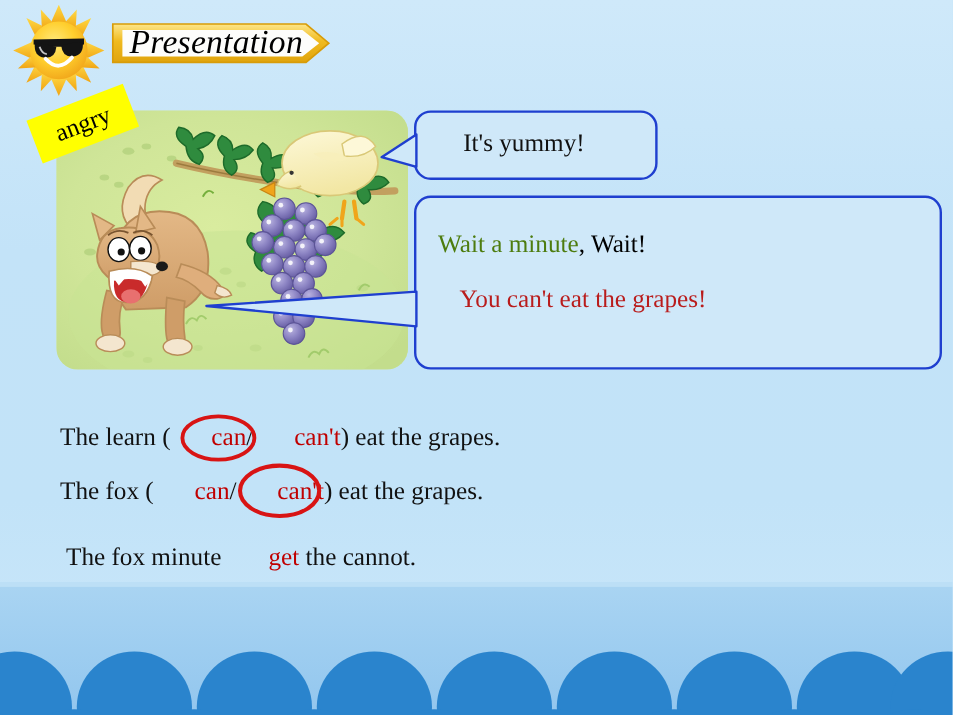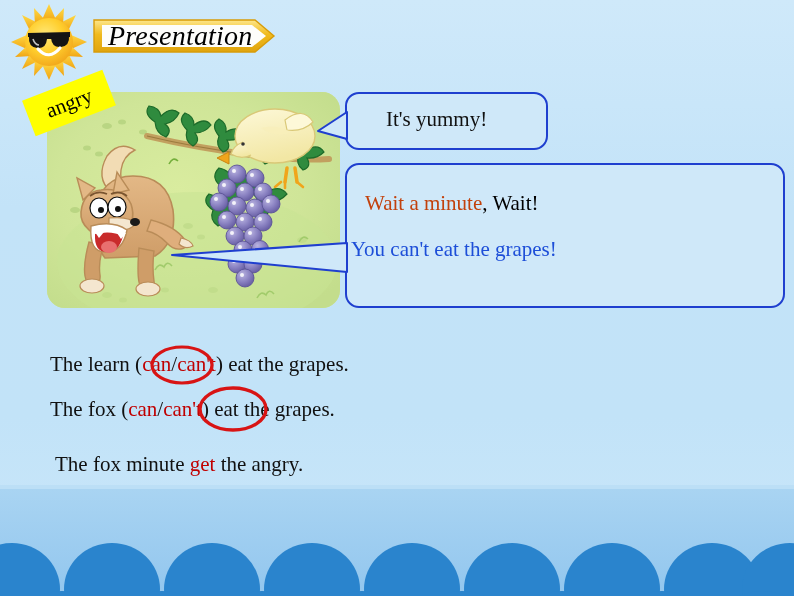--- a/index.html
+++ b/index.html
@@ -62,30 +62,30 @@
     position:absolute;
     border:2px solid #1f3fcf;
     border-radius:14px;
     background:#cfe8f9;
     box-sizing:border-box;
   }
   .bubble1{left:345px;top:92px;width:203px;height:58px;}
   .bubble1 .txt{position:absolute;left:14px;top:13px;font-size:21px;color:#111;white-space:nowrap;margin-left:25px;}
   .bubble2{left:345px;top:163px;width:440px;height:145px;}
   .bubble2 .line1{position:absolute;left:18px;top:26px;font-size:21px;white-space:nowrap;}
-  .bubble2 .line2{position:absolute;left:4px;top:72px;font-size:21px;color:#1d4ed8;white-space:nowrap;}
-  .red{color:#c2410c;}
+  .bubble2 .line2{position:absolute;left:36px;top:72px;font-size:21px;color:#b91c1c;white-space:nowrap;}
+  .red{color:#4d7c0f;}
   .tails{position:absolute;left:0;top:0;width:794px;height:596px;pointer-events:none;z-index:4;}
 
   
   .sentence{position:absolute;font-size:21px;color:#111;white-space:nowrap;}
   .s1{left:50px;top:352px;}
   .s2{left:50px;top:397px;}
   .s3{left:55px;top:452px;}
-  .ink{color:#c00000;}
+  .ink{color:#c00000;margin-left:34px;}
 
   .circle-ink{position:absolute;pointer-events:none;z-index:5;}
 
   
   .bottom-band{
     position:absolute;left:0;top:489px;width:794px;height:107px;
     background:linear-gradient(180deg,#a9d4f2 0%, #92c6ee 100%);
     overflow:hidden;
   }
   .bottom-top-edge{
@@ -335,21 +335,21 @@
 
   <div class="bubble bubble2">
     <div class="line1"><span class="red">Wait a minute</span><span>, Wait!</span></div>
     <div class="line2">You can't eat the grapes!</div>
   </div>
 
   <div class="sentence s1"><span>The learn (</span><span class="ink">can</span><span>/</span><span class="ink">can't</span><span>) eat the grapes.</span></div>
 
   <div class="sentence s2"><span>The fox (</span><span class="ink">can</span><span>/</span><span class="ink">can't</span><span>) eat the grapes.</span></div>
 
-  <div class="sentence s3"><span>The fox minute </span><span class="ink">get</span><span> the angry.</span></div>
+  <div class="sentence s3"><span>The fox minute </span><span class="ink">get</span><span> the cannot.</span></div>
 
   <svg class="circle-ink" style="left:0;top:0;width:794px;height:596px;">
     <ellipse cx="182" cy="365" rx="30" ry="18" fill="none" stroke="#d81414" stroke-width="3.2"></ellipse>
     <ellipse cx="233" cy="409" rx="33" ry="21" fill="none" stroke="#d81414" stroke-width="3.4"></ellipse>
   </svg>
 
   <div class="bottom-top-edge"></div>
   <div class="bottom-band">
     <svg width="794" height="107" viewBox="0 0 794 107">
       <g fill="#2a84cd">

